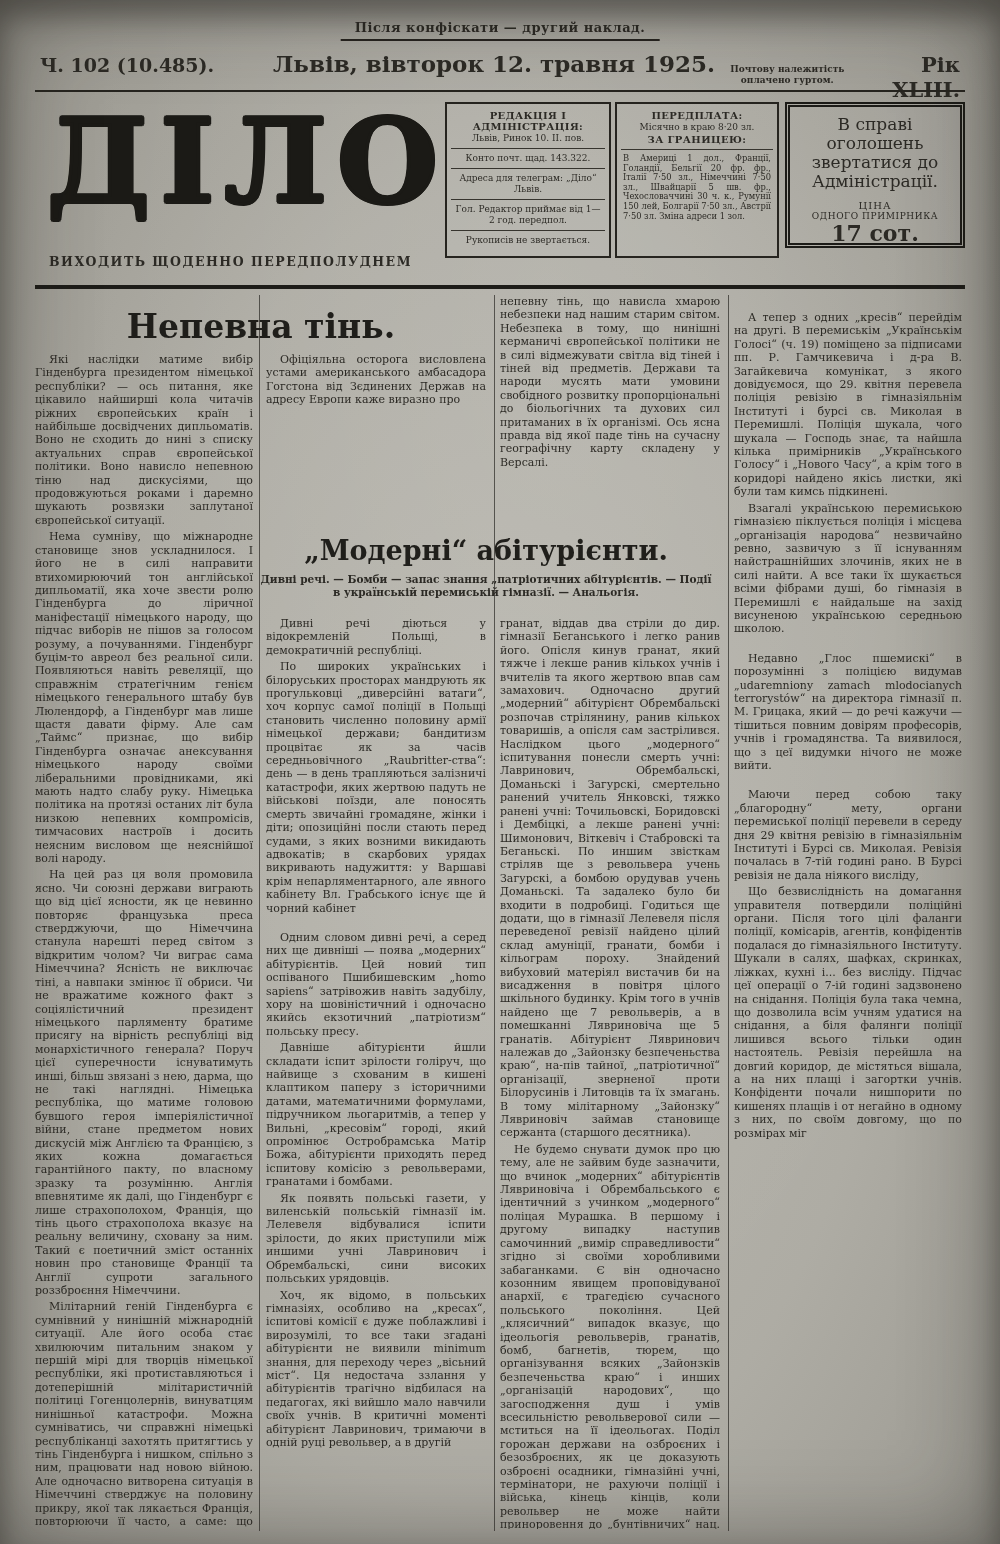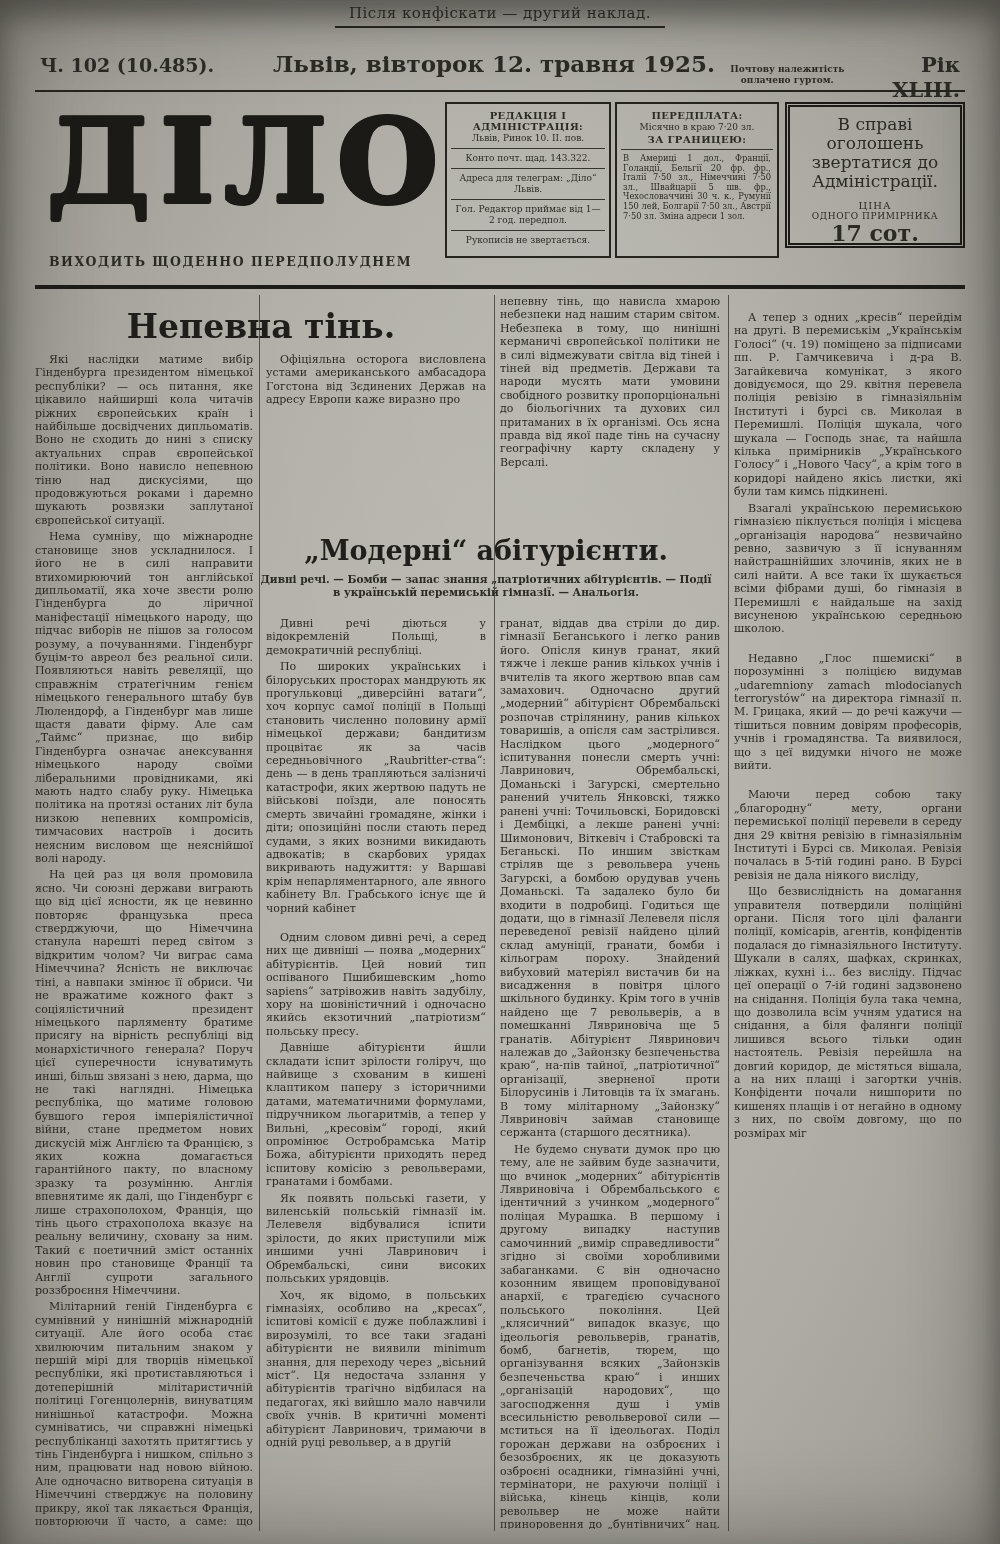--- a/index.html
+++ b/index.html
@@ -6,22 +6,22 @@
   .page{
     position:relative;width:1000px;height:1544px;margin:0 auto;overflow:hidden;
     font-family:"DejaVu Serif","Liberation Serif",serif;color:#2c2a25;
     background:
       radial-gradient(ellipse at 55% 22%, rgba(255,255,255,.10), rgba(0,0,0,0) 62%),
       radial-gradient(ellipse at 50% 55%, #bab8b0 0%, #aeaca4 55%, #97958d 100%);
   }
   .page::after{content:"";position:absolute;inset:0;pointer-events:none;
     box-shadow:inset 0 0 95px rgba(35,33,28,.45), inset 0 16px 28px rgba(35,33,28,.45);}
   
-  .pre-header{position:absolute;top:4px;left:50%;transform:translateX(-50%);
-    font-size:15px;font-weight:normal;letter-spacing:.5px;border-bottom:2px solid #26241f;
+  .pre-header{position:absolute;top:20px;left:50%;transform:translateX(-50%);
+    font-size:13px;font-weight:bold;letter-spacing:.5px;border-bottom:2px solid #26241f;
     padding:0 14px 4px;white-space:nowrap;}
   .header-row{position:absolute;top:50px;left:40px;width:920px;display:flex;align-items:baseline;}
   .issue-no{width:255px;font-size:19px;font-weight:bold;}
   .date-line{flex:1;font-size:23px;font-weight:bold;white-space:nowrap;}
   .postage{width:158px;font-size:9px;line-height:11px;font-weight:bold;text-align:center;}
   .year-label{width:110px;text-align:right;font-size:21px;font-weight:bold;}
   .hdr-rule{position:absolute;top:90px;left:35px;width:930px;height:2px;background:#26241f;}
   
   .masthead{position:absolute;top:96px;left:35px;width:930px;height:186px;}
   .logo{position:absolute;left:12px;top:2px;font-size:116px;line-height:1.1;font-weight:bold;
@@ -85,21 +85,21 @@
       <div class="mb-div"></div>
       <div class="mb-line">Адреса для телеграм: „Діло“ Львів.</div>
       <div class="mb-div"></div>
       <div class="mb-line">Гол. Редактор приймає від 1—2 год. передпол.</div>
       <div class="mb-div"></div>
       <div class="mb-line">Рукописів не звертається.</div>
     </div>
 
     <div class="mbox box-subscription">
       <div class="mb-line mb-head" style="text-align:center">ПЕРЕДПЛАТА:</div>
-      <div class="mb-line" style="text-align:center">Місячно в краю 7·20 зл.</div>
+      <div class="mb-line" style="text-align:center">Місячно в краю 8·20 зл.</div>
       <div class="mb-line mb-head" style="text-align:center">ЗА ГРАНИЦЕЮ:</div>
       <div class="mb-div"></div>
       <div class="abroad-text">В Америці 1 дол., Франції, Голандії, Бельгії 20 фр. фр., Італії 7·50 зл., Німеччині 7·50 зл., Швайцарії 5 шв. фр., Чехословаччині 30 ч. к., Румунії 150 лей, Болгарії 7·50 зл., Австрії 7·50 зл. Зміна адреси 1 зол.</div>
     </div>
 
     <div class="mbox box-ads">
       <div class="ads-notice">В справі оголошень звертатися до Адміністрації.</div>
       <div class="ads-caption">ЦІНА</div>
       <div class="ads-caption2">ОДНОГО ПРИМІРНИКА</div>
       <div class="ads-price">17 сот.</div>
@@ -146,18 +146,18 @@
 
     <div class="block" style="left:465px;top:322px;width:220px;height:912px">
       <p class="cont">гранат, віддав два стріли до дир. гімназії Беганського і легко ранив його. Опісля кинув гранат, який тяжче і лекше ранив кількох учнів і вчителів та якого жертвою впав сам замахович. Одночасно другий „модерний“ абітурієнт Обрембальскі розпочав стрілянину, ранив кількох товаришів, а опісля сам застрілився. Наслідком цього „модерного“ іспитування понесли смерть учні: Лавринович, Обрембальскі, Доманьскі і Загурскі, смертельно ранений учитель Янковскі, тяжко ранені учні: Точильовскі, Боридовскі і Дембіцкі, а лекше ранені учні: Шимонович, Віткевіч і Стабровскі та Беганьскі. По иншим звісткам стріляв ще з револьвера учень Загурскі, а бомбою орудував учень Доманьскі. Та задалеко було би входити в подробиці. Годиться ще додати, що в гімназії Лелевеля після переведеної ревізії найдено цілий склад амуніції, гранати, бомби і кільограм пороху. Знайдений вибуховий матеріял вистачив би на висадження в повітря цілого шкільного будинку. Крім того в учнів найдено ще 7 револьверів, а в помешканні Лявриновіча ще 5 гранатів. Абітурієнт Лявринович належав до „Зайонзку безпеченьства краю“, на-пів тайної, „патріотичної“ організації, зверненої проти Білорусинів і Литовців та їх змагань. В тому мілітарному „Зайонзку“ Лявриновіч займав становище сержанта (старшого десятника).</p>
       <p>Не будемо снувати думок про цю тему, але не зайвим буде зазначити, що вчинок „модерних“ абітурієнтів Лявриновіча і Обрембальського є ідентичний з учинком „модерного“ поліцая Мурашка. В першому і другому випадку наступив самочинний „вимір справедливости“ згідно зі своїми хоробливими забаганками. Є він одночасно козонним явищем проповідуваної анархії, є трагедією сучасного польського покоління. Цей „клясичний“ випадок вказує, що ідеольогія револьверів, гранатів, бомб, багнетів, тюрем, що організування всяких „Зайонзків безпеченьства краю“ і инших „організацій народових“, що загосподження душ і умів всесильністю револьверової сили — мститься на її ідеольогах. Поділ горожан держави на озброєних і безозброєних, як це доказують озброєні осадники, гімназійні учні, термінатори, не рахуючи поліції і війська, кінець кінців, коли револьвер не може найти приноровення до „бунтівничих“ нац. меншостей, находить його у відношенні до</p>
     </div>
 
     <div class="block" style="left:699px;top:0;width:228px;height:1236px">
       <p class="gap-top">А тепер з одних „кресів“ перейдім на другі. В перемиськім „Українськім Голосі“ (ч. 19) поміщено за підписами пп. Р. Гамчикевича і д-ра В. Загайкевича комунікат, з якого довідуємося, що 29. квітня перевела поліція ревізію в гімназіяльнім Інституті і бурсі св. Миколая в Перемишлі. Поліція шукала, чого шукала — Господь знає, та найшла кілька примірників „Українського Голосу“ і „Нового Часу“, а крім того в коридорі найдено якісь листки, які були там кимсь підкинені.</p>
       <p>Взагалі українською перемиською гімназією піклується поліція і місцева „організація народова“ незвичайно ревно, зазвичую з її існуванням найстрашнійших злочинів, яких не в силі найти. А все таки їх шукається всіми фібрами душі, бо гімназія в Перемишлі є найдальше на захід висуненою українською середньою школою.</p>
       <p class="gap-top">Недавно „Глос пшемискі“ в порозумінні з поліцією видумав „udaremniony zamach mlodocianych terrorystów“ на директора гімназії п. М. Грицака, який — до речі кажучи — тішиться повним довірям професорів, учнів і громадянства. Та виявилося, що з цеї видумки нічого не може вийти.</p>
-      <p class="gap-top">Маючи перед собою таку „благородну“ мету, органи перемиської поліції перевели в середу дня 29 квітня ревізію в гімназіяльнім Інституті і Бурсі св. Миколая. Ревізія почалась в 5-тій годині рано. В Бурсі ревізія не дала ніякого висліду,</p>
+      <p class="gap-top">Маючи перед собою таку „благородну“ мету, органи перемиської поліції перевели в середу дня 29 квітня ревізію в гімназіяльнім Інституті і Бурсі св. Миколая. Ревізія почалась в 7-тій годині рано. В Бурсі ревізія не дала ніякого висліду,</p>
       <p>Що безвислідність на домагання управителя потвердили поліційні органи. Після того цілі фаланги поліції, комісарів, агентів, конфідентів подалася до гімназіяльного Інституту. Шукали в салях, шафках, скринках, ліжках, кухні і... без висліду. Підчас цеї операції о 7-ій годині задзвонено на снідання. Поліція була така чемна, що дозволила всім учням удатися на снідання, а біля фалянги поліції лишився всього тільки один настоятель. Ревізія перейшла на довгий коридор, де містяться вішала, а на них плащі і загортки учнів. Конфіденти почали нишпорити по кишенях плащів і от негайно в одному з них, по своїм довгому, що по розмірах міг</p>
     </div>
   </div>
 
 </div>
 
 </body></html>

